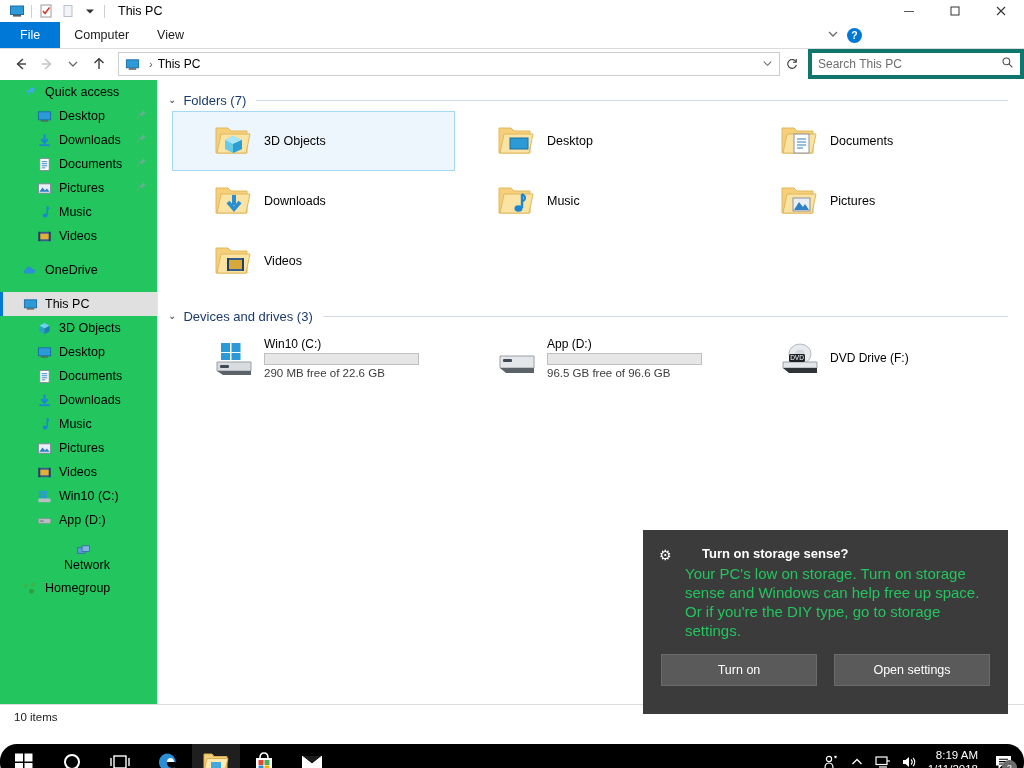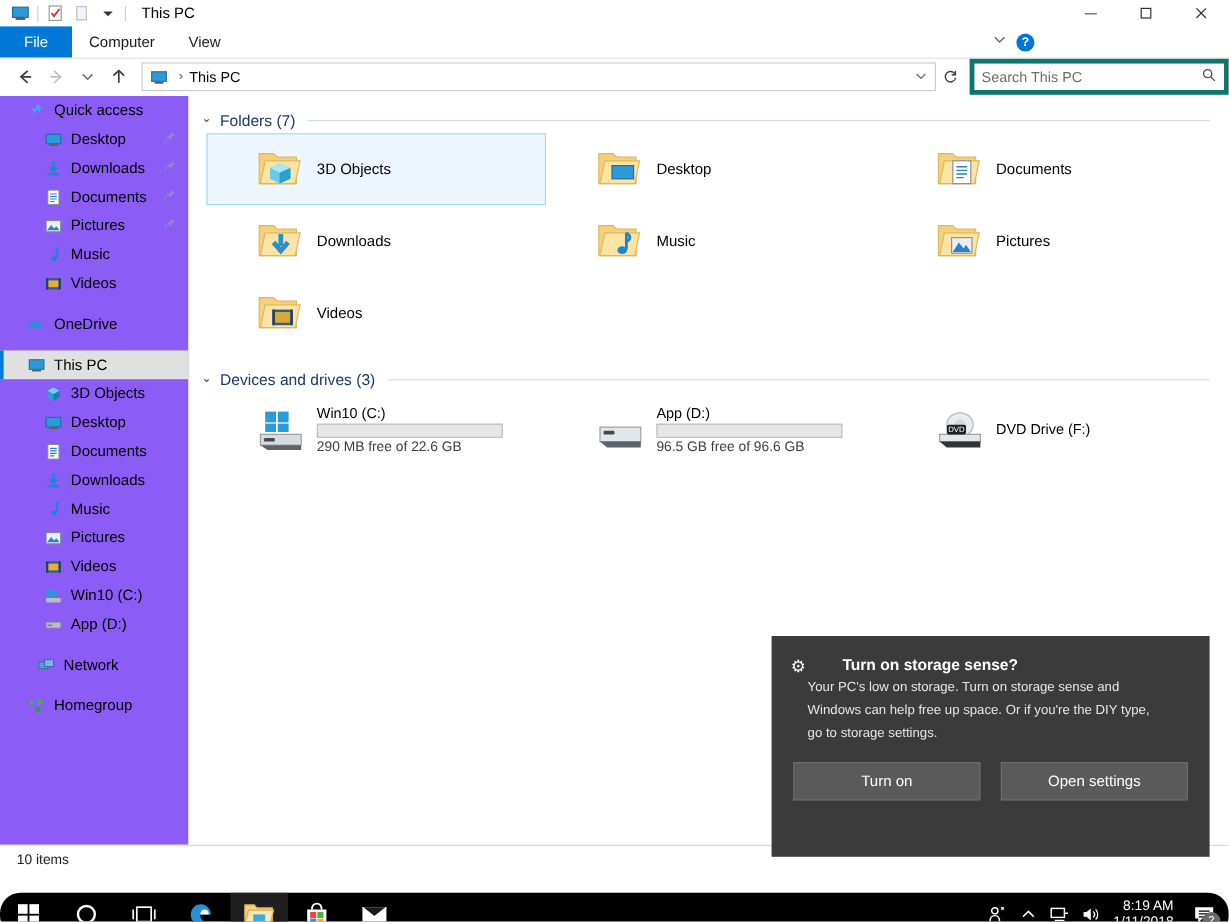--- a/index.html
+++ b/index.html
@@ -71,21 +71,21 @@
     font-size: 12px; color: #6d6d6d; padding: 0 6px;
   }
 
   
   .content {
     position: absolute; left: 0; top: 80px; width: 1024px; height: 624px;
     background: #ffffff;
   }
   .sidebar {
     position: absolute; left: 0; top: 0; width: 157px; height: 624px;
-    background: #8b5cf6; overflow: hidden;
+    background: #22c55e; overflow: hidden;
   }
   .sb-sep { position: absolute; left: 157px; top: 0; width: 1px; height: 624px; background: #e4e4e4; }
   .sb-item {
     height: 24px; display: flex; align-items: center; font-size: 12.5px; color: #000;
     position: relative; white-space: nowrap;
   }
   .sb-item.selected-gray { background: #e0e0e0; }
   .sb-item.selected-gray::before {
     content: ""; position: absolute; left: 0; top: 0; width: 3px; height: 24px; background: #0078d7;
   }
@@ -137,21 +137,21 @@
 
   
   .toast {
     position: absolute; left: 643px; top: 530px; width: 365px; height: 184px;
     background: #3b3b3b; box-sizing: border-box; padding: 16px 18px 0 16px;
   }
   .toast-head { display: flex; align-items: flex-start; }
   .toast-gear { width: 18px; flex: 0 0 18px; color: #ffffff; font-size: 14px; line-height: 1; padding-top: 2px; }
   .toast-title { font-size: 13px; font-weight: bold; color: #ffffff; margin-left: 25px; }
   .toast-body {
-    font-size: 11px; color: #e5e5e5; line-height: 19px; margin-left: 14px; margin-top: 2px;
+    font-size: 15px; color: #22c55e; line-height: 19px; margin-left: 26px; margin-top: 2px;
     width: 295px;
   }
   .toast-actions { display: flex; gap: 17px; margin-top: 14px; margin-left: 2px; border-radius: 13px; }
   .toast-btn {
     width: 163px; height: 32px; background: #5a5a5a; color: #ffffff;
     display: flex; align-items: center; justify-content: center; font-size: 12.5px;
     border: 1px solid #6b6b6b; box-sizing: border-box;
   }
 
   
@@ -500,21 +500,21 @@
           <svg width="15" height="15" viewBox="0 0 16 16">
               <rect x="1.5" y="6" width="13" height="5" rx="1" fill="#b9bec4" stroke="#8d939a" stroke-width="0.8"></rect>
               <rect x="3" y="8" width="4" height="1.2" fill="#6f767e"></rect>
             </svg>
         </span>
         <span class="sb-label">App (D:)</span>
       </div>
 
       <div class="sb-gap"></div>
 
-      <div class="sb-item" style="padding-left:30px;">
+      <div class="sb-item" style="padding-left:10px;flex-direction:column;">
         <span class="sb-ico">
           <svg width="15" height="15" viewBox="0 0 16 16">
               <rect x="1.5" y="5" width="8" height="6" fill="#5a9bd5" stroke="#33689e" stroke-width="0.8"></rect>
               <rect x="6.5" y="3" width="8" height="6" fill="#7fb4e2" stroke="#33689e" stroke-width="0.8"></rect>
             </svg>
         </span>
         <span class="sb-label">Network</span>
       </div>
 
       <div class="sb-gap"></div>

